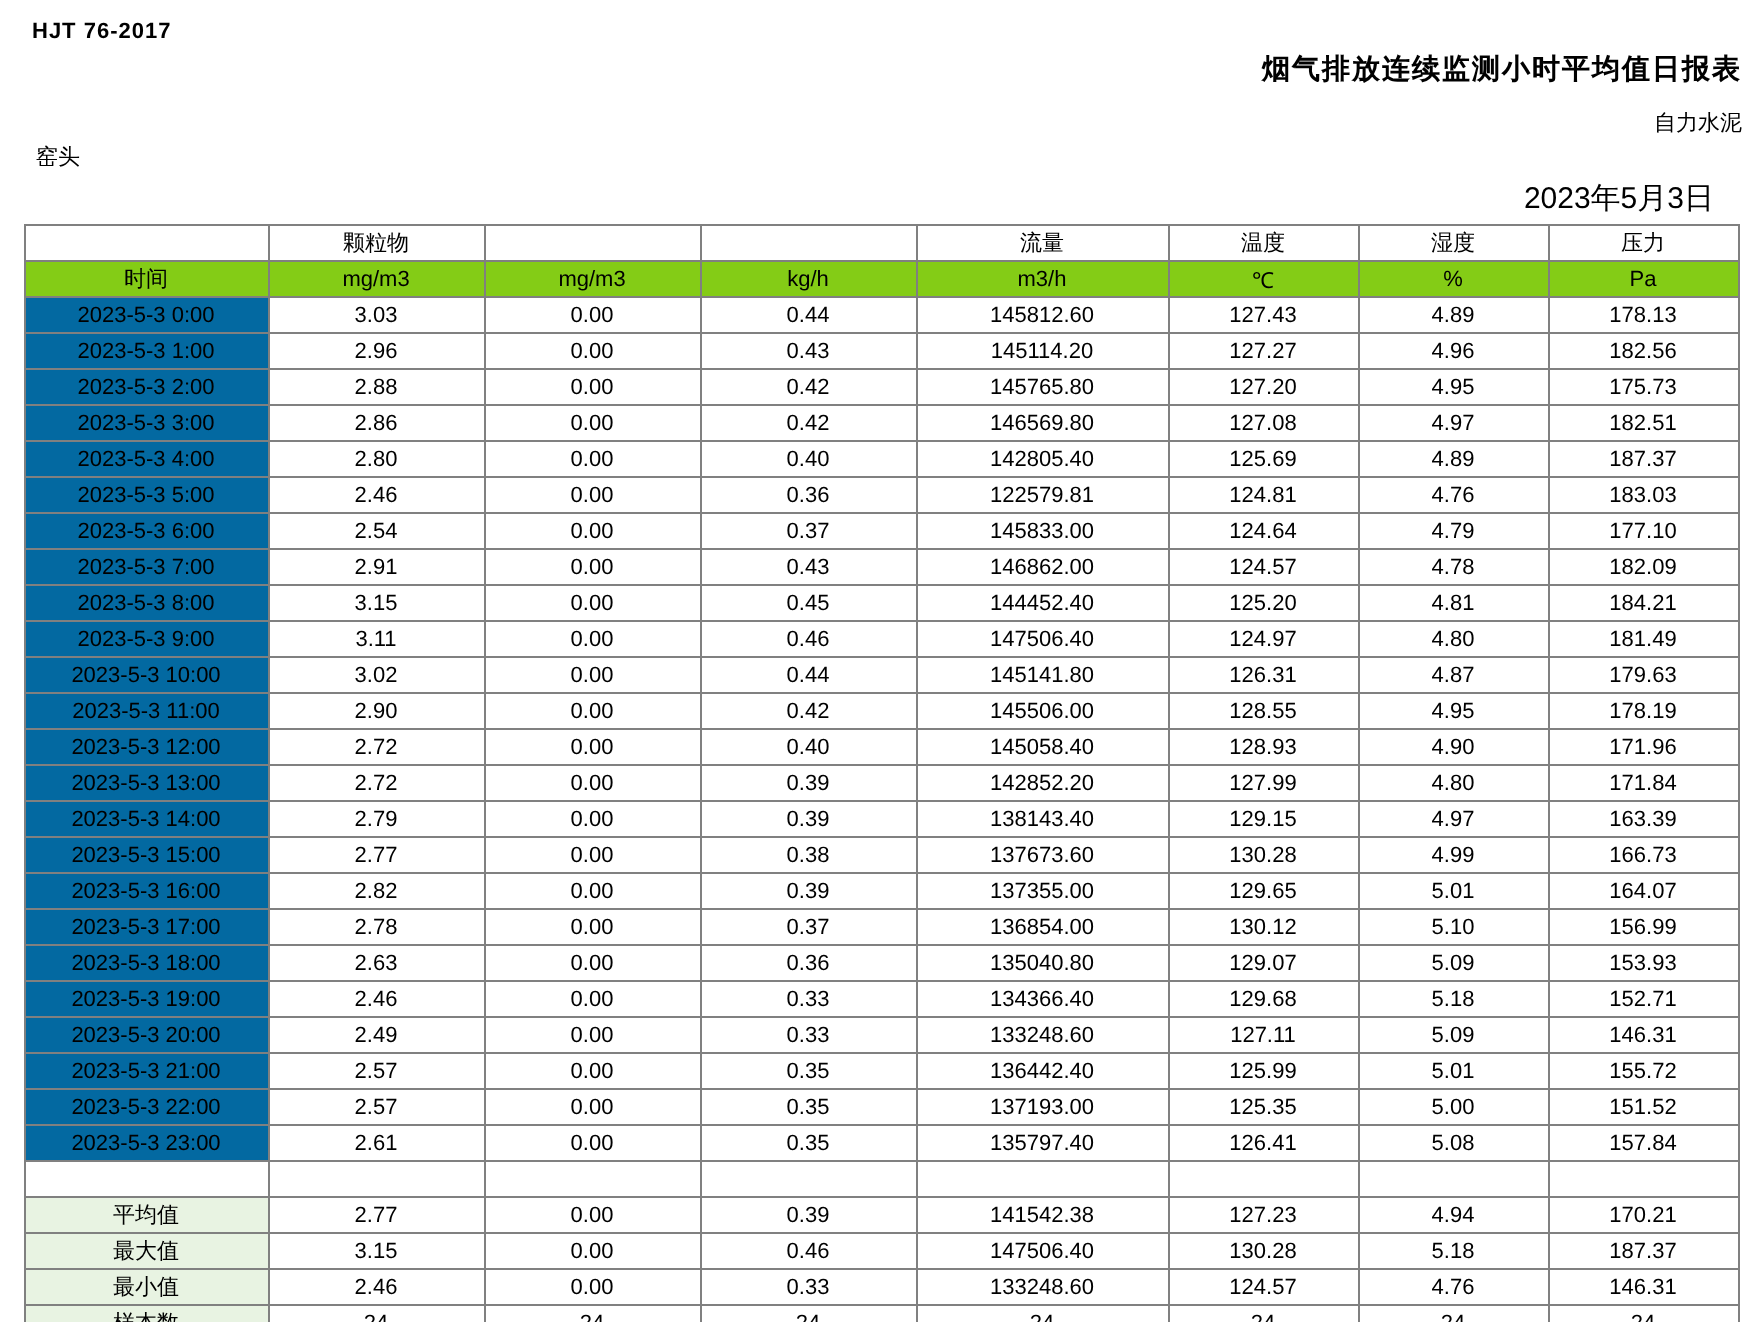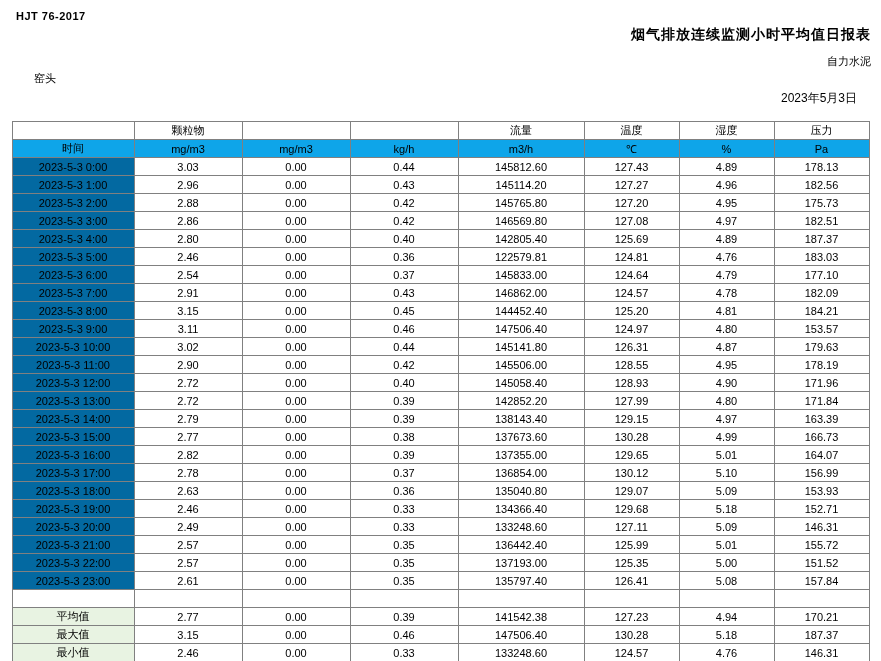--- a/index.html
+++ b/index.html
@@ -35,28 +35,28 @@
     font-weight: bold;
     margin-top: 4px;
     letter-spacing: 1px;
   }
   .org-line {
     margin: 10px 0 0 8px;
     font-size: 11px;
     text-align: right;
   }
   .unit-line {
-    margin: 2px 0 0 24px;
+    margin: 2px 0 0 8px;
     font-size: 11px;
     font-family: Liberation Serif, serif;
   }
   .date-line {
     text-align: right;
-    font-size: 12px;
-    margin: 4px 14px 14px 0;
+    font-size: 15px;
+    margin: 4px 14px 3px 0;
   }
   table.report {
     border-collapse: collapse;
     width: 857px;
     margin: 0 auto;
     table-layout: fixed;
   }
   table.report td {
     border: 1px solid #808080;
     height: 17px;
@@ -64,21 +64,21 @@
     font-size: 11px;
     padding: 0 2px;
     white-space: nowrap;
     overflow: hidden;
   }
   .hdr-row td {
     height: 26px;
     font-size: 11px;
   }
   .unit-row td {
-    background: #0ea5e9;
+    background: #84cc16;
     height: 17px;
   }
   .data-row td.timecell {
     background: #0369a1;
     letter-spacing: 0px;
   }
   .data-row td {
     background: #ffffff;
   }
   .blank-row td {
@@ -238,21 +238,21 @@
         <td>184.21</td>
       </tr>
       <tr class="data-row">
         <td class="timecell">2023-5-3 9:00</td>
         <td>3.11</td>
         <td>0.00</td>
         <td>0.46</td>
         <td>147506.40</td>
         <td>124.97</td>
         <td>4.80</td>
-        <td>153.57</td>
+        <td>181.49</td>
       </tr>
       <tr class="data-row">
         <td class="timecell">2023-5-3 10:00</td>
         <td>3.02</td>
         <td>0.00</td>
         <td>0.44</td>
         <td>145141.80</td>
         <td>126.31</td>
         <td>4.87</td>
         <td>179.63</td>

